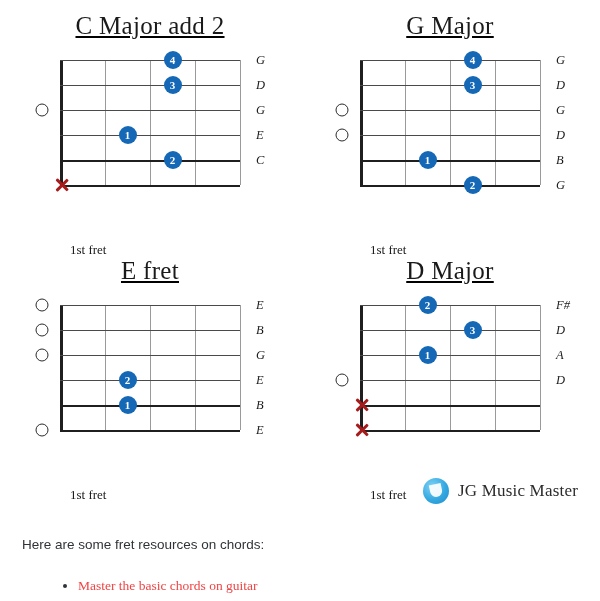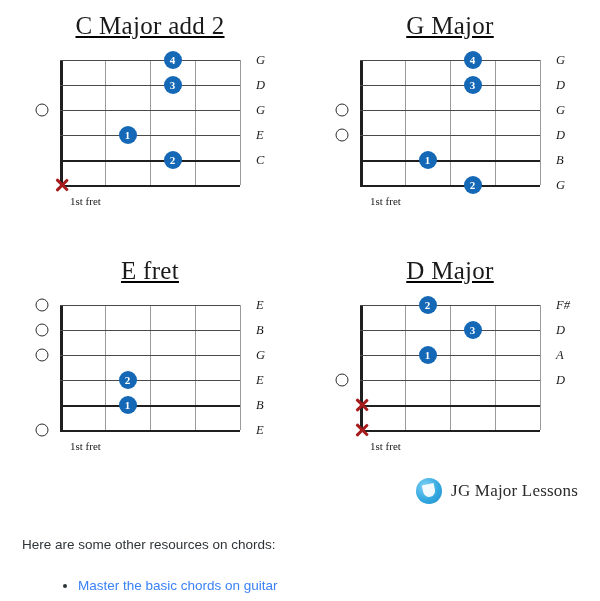--- a/index.html
+++ b/index.html
@@ -116,22 +116,23 @@
     font-family: "Liberation Serif", serif;
     font-style: italic;
     font-size: 12.5px;
     color: #1a1a1a;
     transform: translate(0, -50%);
     white-space: nowrap;
   }
   .fret-label {
     position: absolute;
     font-family: "Liberation Serif", serif;
-    font-size: 11px;
+    font-size: 13px;
     color: #1a1a1a;
+    margin-top: 47px;
   }
 
   
   .logo-row {
     position: absolute;
     right: 22px;
     top: 478px;
     display: flex;
     align-items: center;
     gap: 9px;
@@ -172,22 +173,23 @@
     position: absolute;
     left: 22px;
     top: 578px;
     margin: 0;
     padding-left: 56px;
     font-size: 13.5px;
     color: #2f3438;
   }
   .res-list li { margin: 0; }
   .res-list a {
-    color: #3b82f6;
+    color: #ef4444;
     text-decoration: none;
+    font-family: Liberation Serif, serif;
   }
 </style>
 </head>
 <body>
 
 <div class="page">
 
   <div class="chords">
 
     <div class="chord-cell">
@@ -312,24 +314,24 @@
             <div class="dot" style="left: 67.5px; top: 50px;">1</div>
           </div>
         <div class="fret-label" style="left:45px; top:155px;">1st fret</div>
       </div>
     </div>
 
   </div>
 
   <div class="logo-row">
     <span class="logo-badge"></span>
-    <span class="logo-text">JG Major Lessons</span>
+    <span class="logo-text">JG Music Master</span>
   </div>
 
-  <div class="body-text">Here are some other resources on chords:</div>
+  <div class="body-text">Here are some fret resources on chords:</div>
 
   <ul class="res-list">
     <li>
       <a href="#">Master the basic chords on guitar</a>
     </li>
   </ul>
 
 </div>
 
 </body></html>

